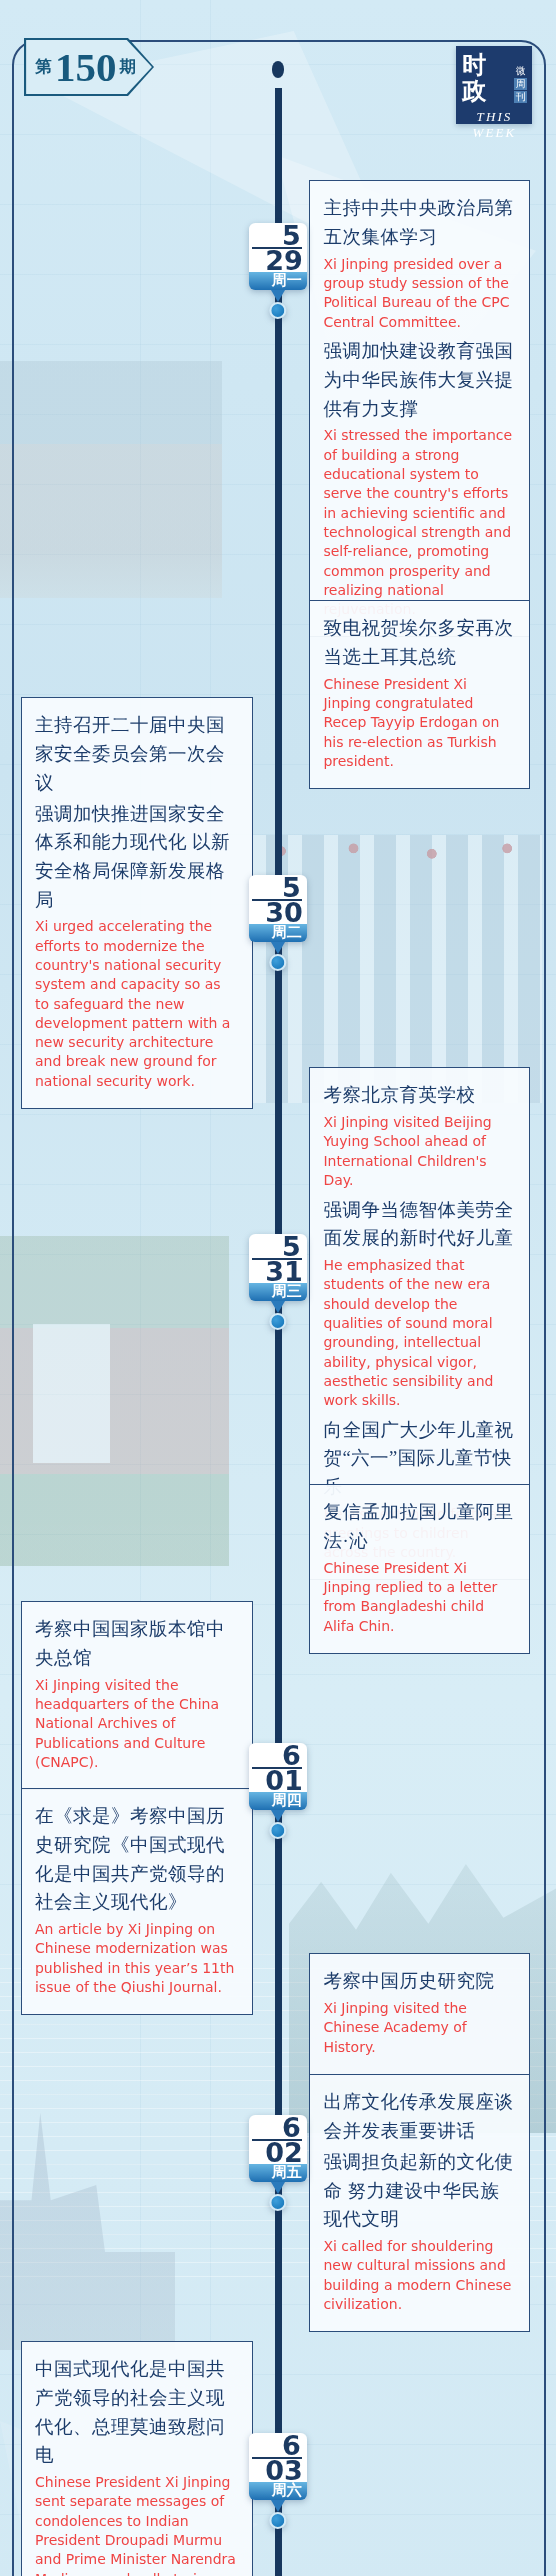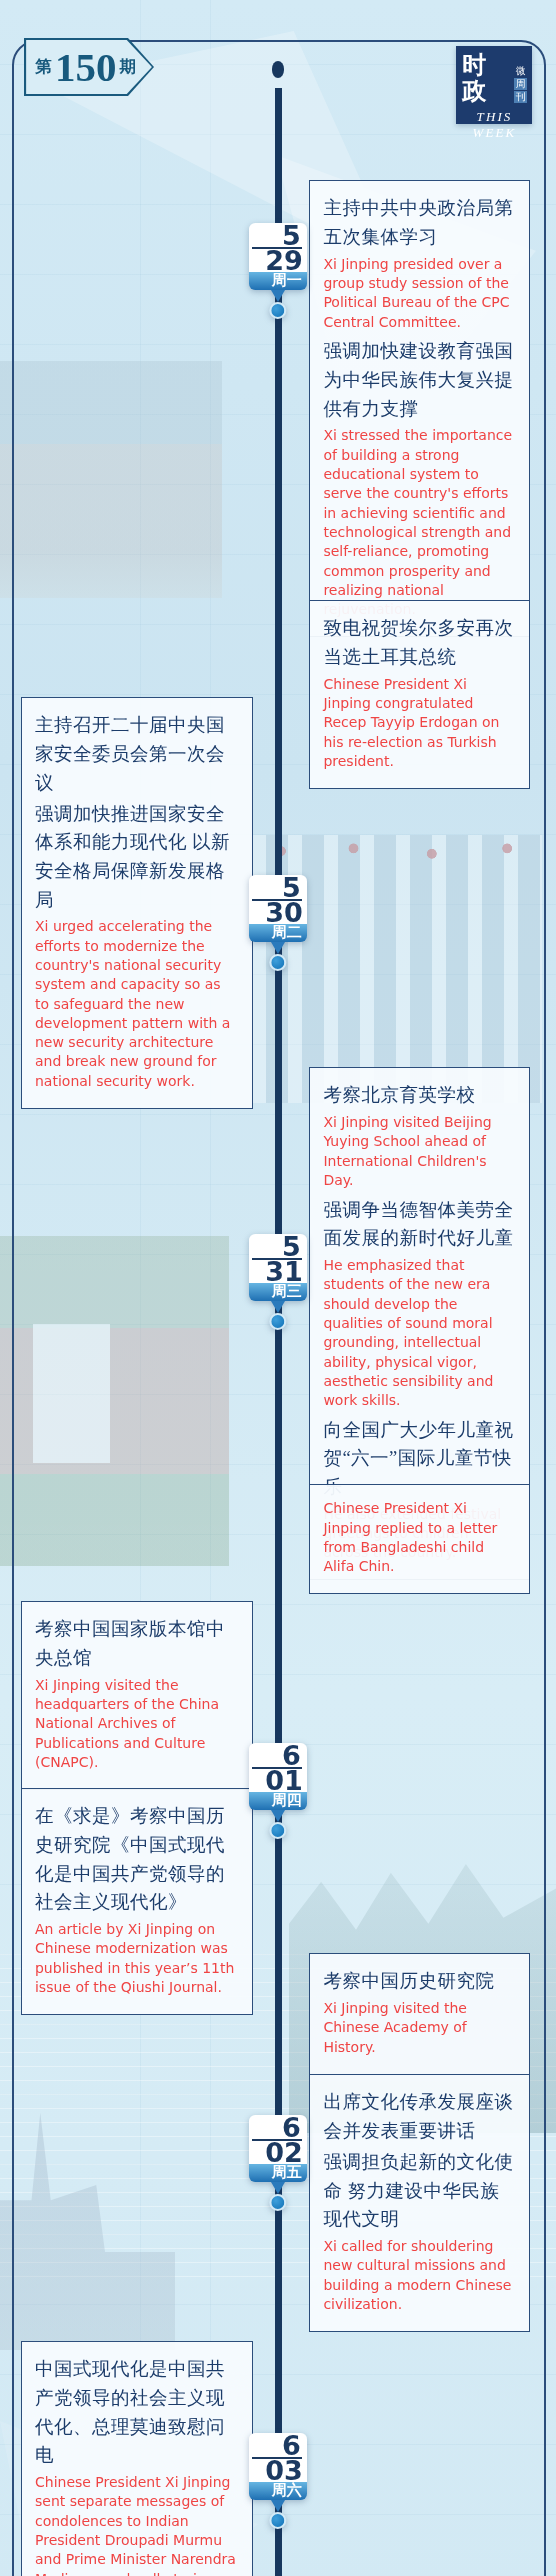--- a/index.html
+++ b/index.html
@@ -218,20 +218,21 @@
 <div class="card right" style="top:1067px">
   <div class="zh">考察北京育英学校</div>
   <div class="en">Xi Jinping visited Beijing Yuying School ahead of International Children's Day.</div>
   <div class="zh">强调争当德智体美劳全面发展的新时代好儿童</div>
   <div class="en">He emphasized that students of the new era should develop the qualities of sound moral grounding, intellectual ability, physical vigor, aesthetic sensibility and work skills.</div>
   <div class="zh">向全国广大少年儿童祝贺“六一”国际儿童节快乐</div>
   <div class="en">He also extended festival greetings to children across the country.</div>
 </div>
 
 <div class="card right" style="top:1484px">
+  <div class="zh">复信孟加拉国儿童阿里法·沁</div>
   <div class="en">Chinese President Xi Jinping replied to a letter from Bangladeshi child Alifa Chin.</div>
 </div>
 
 <div class="card left" style="top:1601px">
   <div class="zh">考察中国国家版本馆中央总馆</div>
   <div class="en">Xi Jinping visited the headquarters of the China National Archives of Publications and Culture (CNAPC).</div>
 </div>
 
 <div class="card left" style="top:1788px">
   <div class="zh">在《求是》考察中国历史研究院《中国式现代化是中国共产党领导的社会主义现代化》</div>

